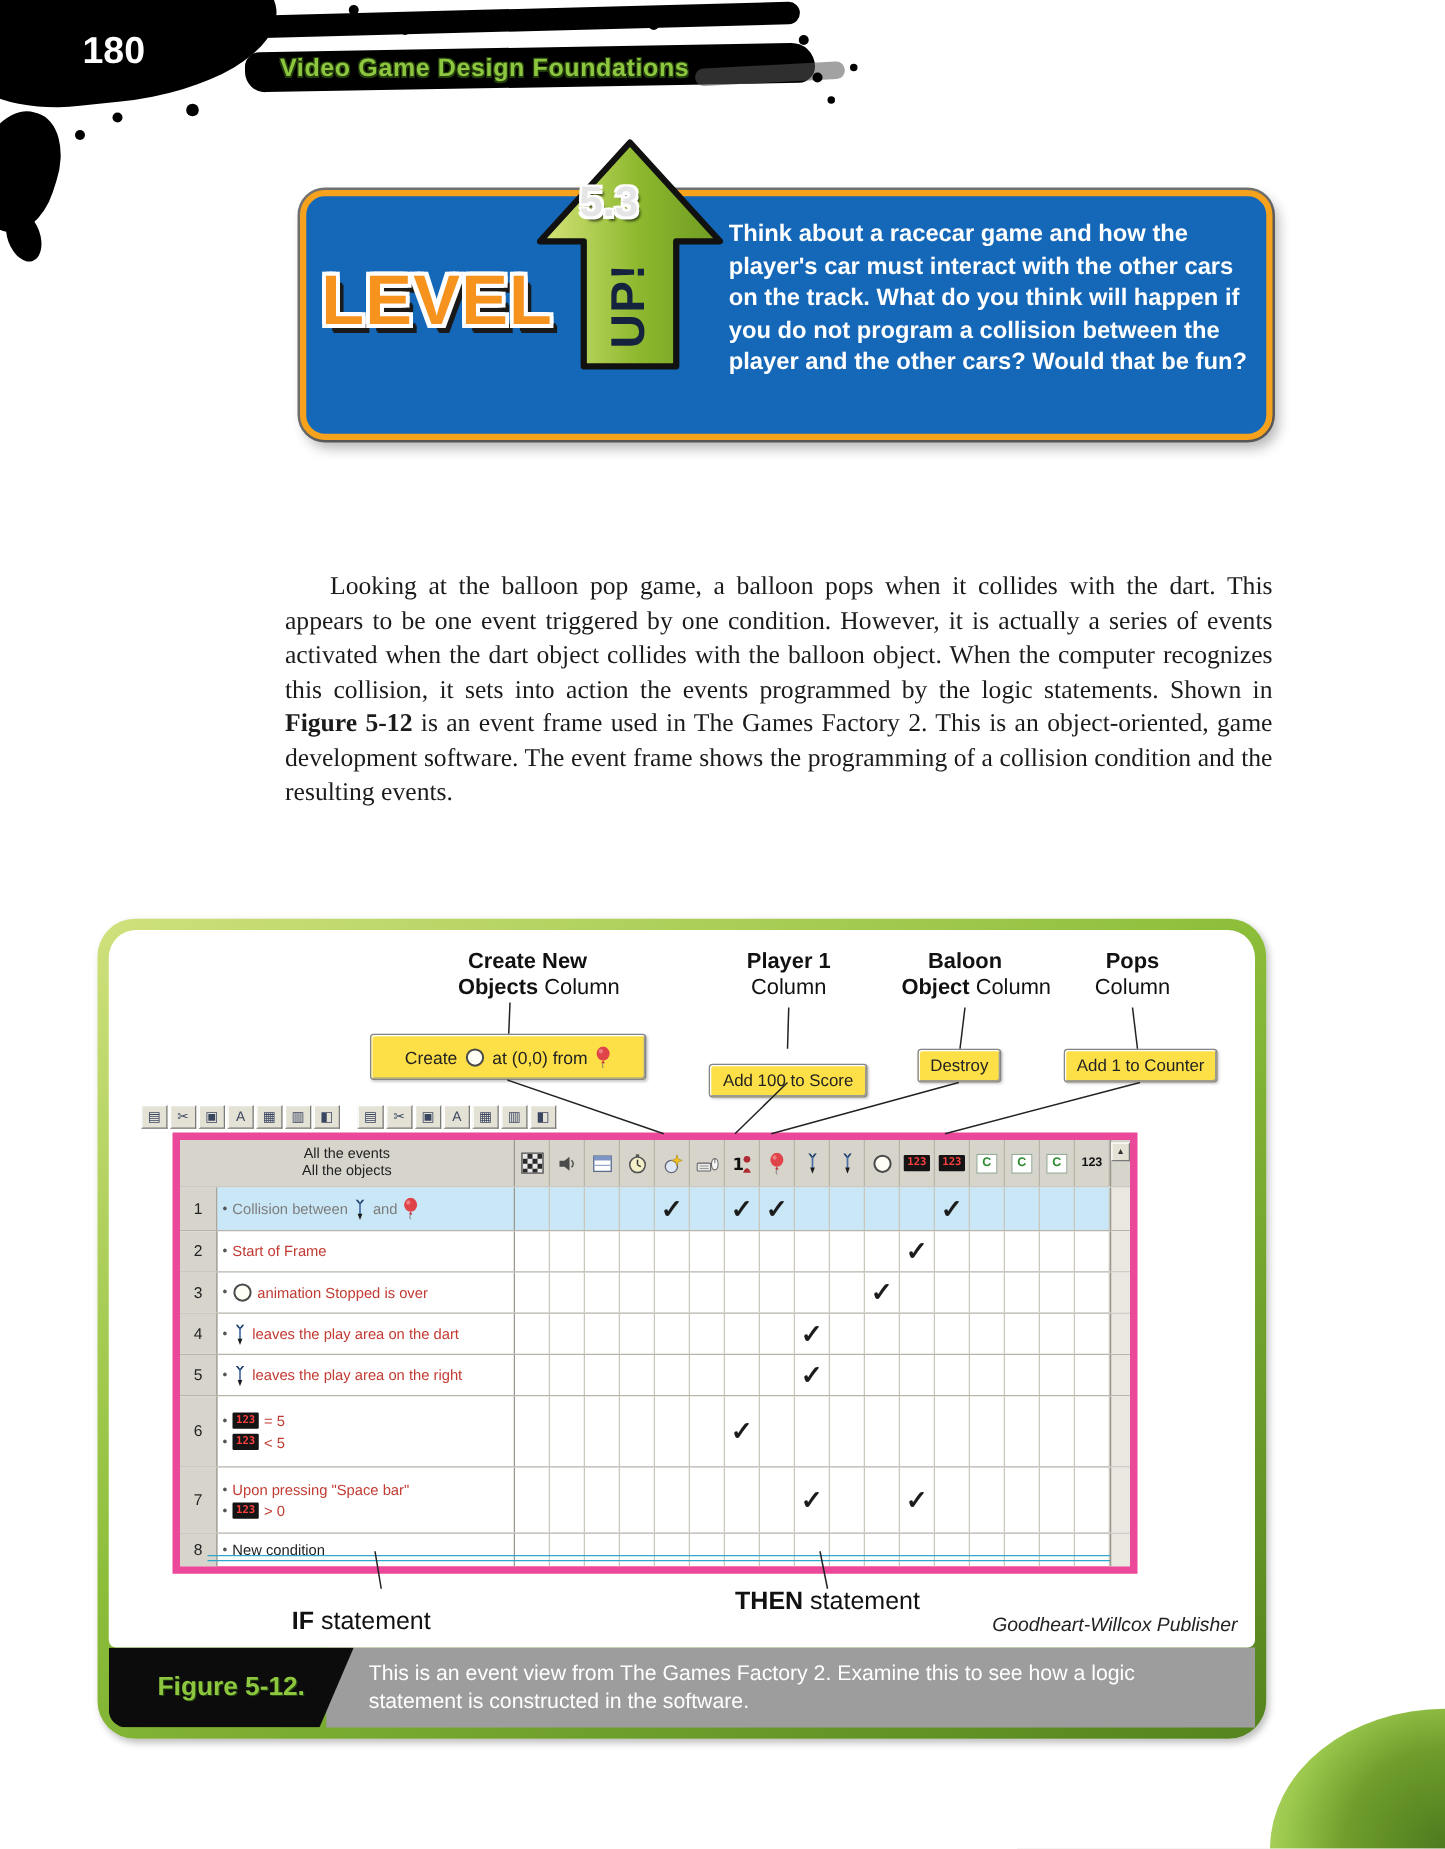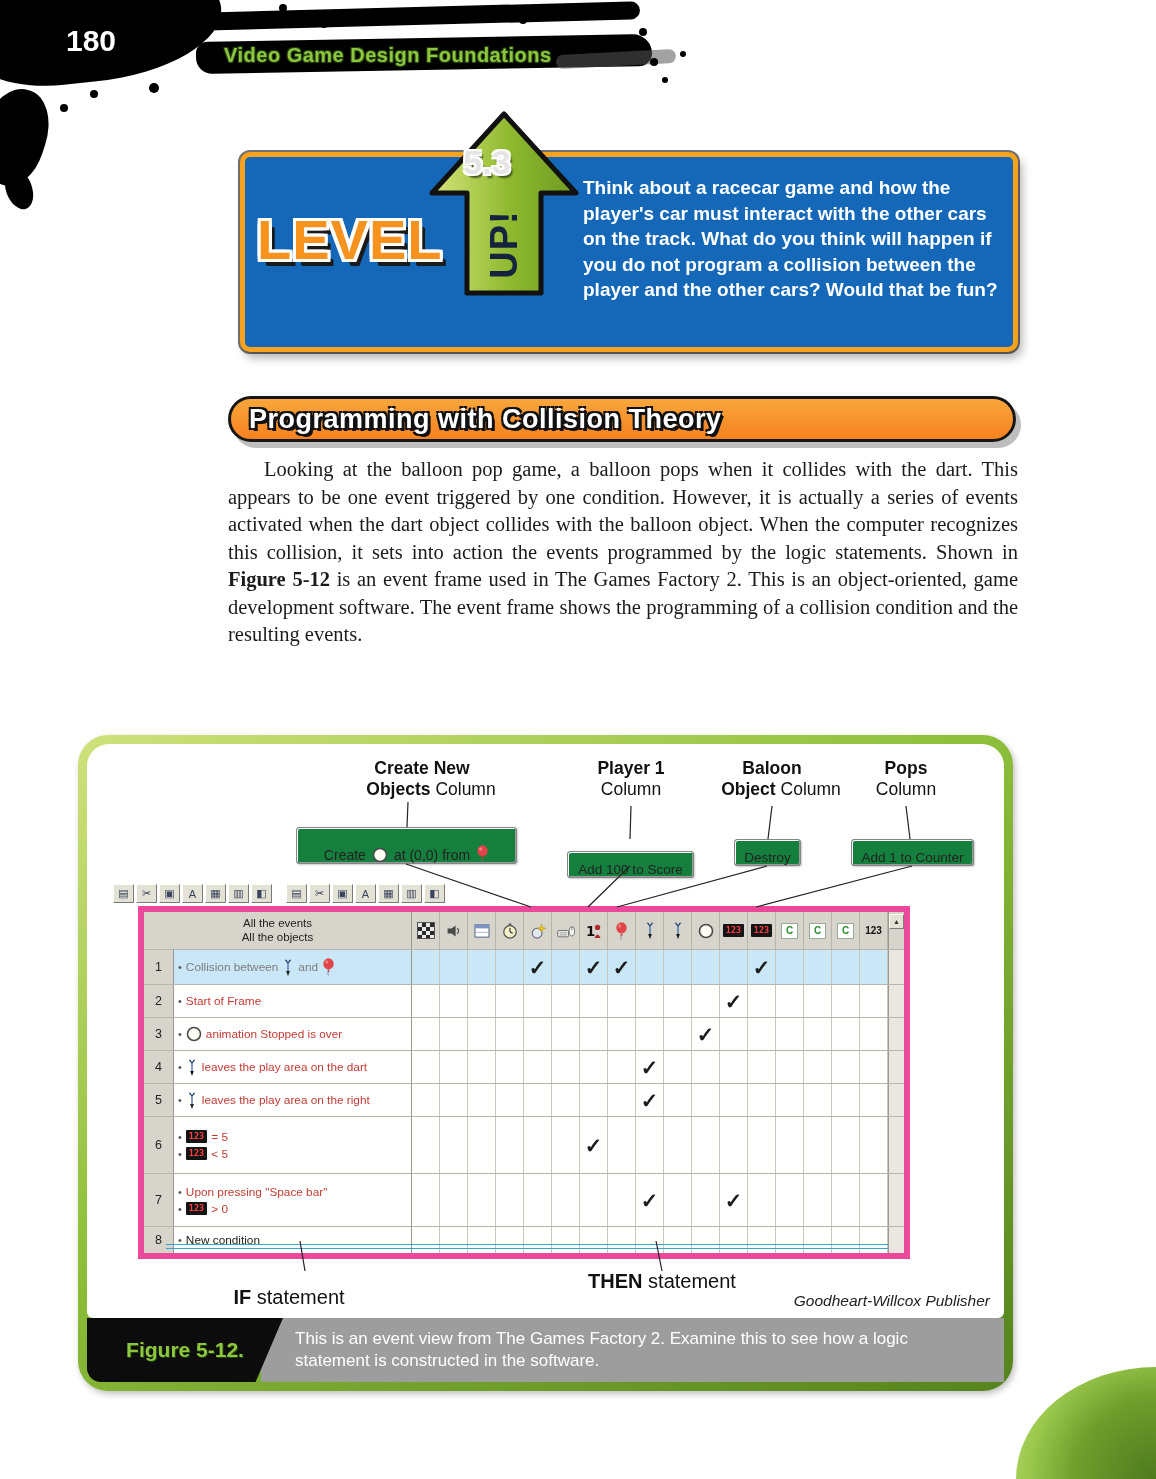--- a/index.html
+++ b/index.html
@@ -17,21 +17,21 @@
   .splat{position:absolute;left:0;top:0;width:4px;height:4px;border-radius:50%;background:transparent;
     box-shadow:235px 15px 0 3px #000,281px 6px 0 2px #000,322px 22px 0 2px #000,521px 18px 0 2px #000,
       603px 42px 0 3px #000,652px 60px 0 2px #000,663px 78px 0 1px #000,92px 92px 0 2px #000,
       152px 86px 0 3px #000,62px 106px 0 2px #000,641px 30px 0 2px #000,681px 52px 0 1px #000;}
   .page-num{position:absolute;left:66px;top:24px;color:#fff;font-size:30px;font-weight:bold;z-index:3;}
   .book-title{position:absolute;left:224px;top:44px;z-index:3;font-size:20px;font-weight:800;color:#8dc63f;letter-spacing:.5px;
     text-shadow:1px 1px 0 #233d0c,-1px -1px 0 #233d0c,1px -1px 0 #233d0c,-1px 1px 0 #233d0c,2px 2px 1px #000;}
 
   
   .levelup{position:absolute;left:240px;top:152px;width:768px;height:190px;background:#1568b8;
-    border:5px solid #f6a21d;border-radius:10px;
+    border:5px solid #f6a21d;border-radius:20px;
     box-shadow:0 0 0 2px rgba(0,0,0,.55),4px 6px 10px rgba(0,0,0,.3);}
   .lu-text{position:absolute;left:338px;top:18px;width:424px;margin:0;color:#fff;font-weight:bold;
     font-size:19px;line-height:25.5px;}
   .lu-logo{position:absolute;left:6px;top:-46px;width:340px;height:242px;z-index:2;}
   .lu-level{position:absolute;left:6px;top:96px;font-size:56px;font-weight:900;color:#f6921e;letter-spacing:1px;
     text-shadow:-3px -3px 0 #fff,3px -3px 0 #fff,-3px 3px 0 #fff,3px 3px 0 #fff,0 -3px 0 #fff,0 3px 0 #fff,
       -3px 0 0 #fff,3px 0 0 #fff,5px 6px 0 #1a1a1a,6px 7px 0 #1a1a1a;}
   .lu-arrow{position:absolute;left:178px;top:0;width:150px;height:186px;}
   .lu-badge{position:absolute;left:0;top:32px;width:116px;text-align:center;font-size:34px;font-weight:900;color:#e5e5e5;
     text-shadow:-2px -2px 0 #fff,2px -2px 0 #fff,-2px 2px 0 #fff,2px 2px 0 #fff,3px 4px 2px rgba(0,0,0,.6);}
@@ -50,22 +50,22 @@
     font-family:"Liberation Serif",serif;font-size:20.5px;line-height:27.5px;color:#1c1a1a;
     text-align:justify;text-indent:36px;}
 
   
   .fig-wrap{position:absolute;left:78px;top:735px;width:935px;box-sizing:border-box;border-radius:30px;
     background:linear-gradient(150deg,#cfe17c,#8cbe3a 45%,#55831e);padding:9px;box-shadow:2px 3px 6px rgba(0,0,0,.25);}
   .fig-inner{position:relative;width:917px;height:574px;background:#fff;border-radius:22px 22px 6px 6px;}
   .callout{position:absolute;top:14px;transform:translateX(-50%);text-align:center;font-size:17.5px;line-height:21px;color:#111;white-space:nowrap;}
   .callout-0{left:335px;} .callout-1{left:544px;} .callout-2{left:685px;} .callout-3{left:819px;}
   .co-l1{font-weight:bold;} .co-l2 b{font-weight:bold;margin-left:18px;}
-  .fig-btn{position:absolute;display:flex;align-items:flex-end;justify-content:center;gap:6px;box-sizing:border-box;
-    background:#15803d;border:1px solid #858585;border-radius:3px;color:#222;font-size:13.5px;
+  .fig-btn{position:absolute;display:flex;align-items:center;justify-content:center;gap:6px;box-sizing:border-box;
+    background:#fde047;border:1px solid #858585;border-radius:3px;color:#222;font-size:13.5px;
     box-shadow:inset 1px 1px 0 #fff,inset -1px -1px 0 #9a9a9a,1px 1px 2px rgba(0,0,0,.2);}
   .fig-btn-0{left:209px;top:83px;width:221px;height:37px;font-size:14px;}
   .fig-btn-1{left:480px;top:95px;width:127px;height:27px;margin-top:12px;}
   .fig-btn-2{left:647px;top:95px;width:67px;height:27px;}
   .fig-btn-3{left:764px;top:95px;width:123px;height:27px;}
   .fig-toolbar{position:absolute;left:26px;top:140px;display:flex;gap:14px;}
   .tb-group{display:flex;gap:2px;}
   .tb-btn{width:19px;height:17px;background:#e4e1d5;border:1px solid;border-color:#fff #7a7a7a #7a7a7a #fff;
     font-size:11px;display:flex;align-items:center;justify-content:center;color:#3a4660;}
   .lines-overlay{position:absolute;left:0;top:0;pointer-events:none;z-index:5;}
@@ -152,23 +152,20 @@
             </linearGradient>
           </defs>
           <polygon points="75,3 147,82 112,82 112,182 38,182 38,82 3,82" fill="url(#agrad)" stroke="#111" stroke-width="5" stroke-linejoin="round"></polygon>
         </svg>
         <div class="lu-badge">5.3</div>
         <div class="lu-up">UP!</div>
       </div>
     </div>
   </div>
 
-  <div class="sec-pill">
-    <span class="sec-title">Programming with Collision Theory</span>
-  </div>
 
   <p class="body-para"><span>Looking at the balloon pop game, a balloon pops when it collides with the dart. This appears to be one event triggered by one condition. However, it is actually a series of events activated when the dart object collides with the balloon object. When the computer recognizes this collision, it sets into action the events programmed by the logic statements. Shown in </span><b>Figure 5-12</b><span> is an event frame used in The Games Factory 2. This is an object-oriented, game development software. The event frame shows the programming of a collision condition and the resulting events.</span></p>
 
   <div class="fig-wrap">
     <div class="fig-inner">
 
       <div>
           <div class="callout callout-0">
        <div class="co-l1">Create New</div>
        <div class="co-l2"><b>Objects</b> <span>Column</span></div>

